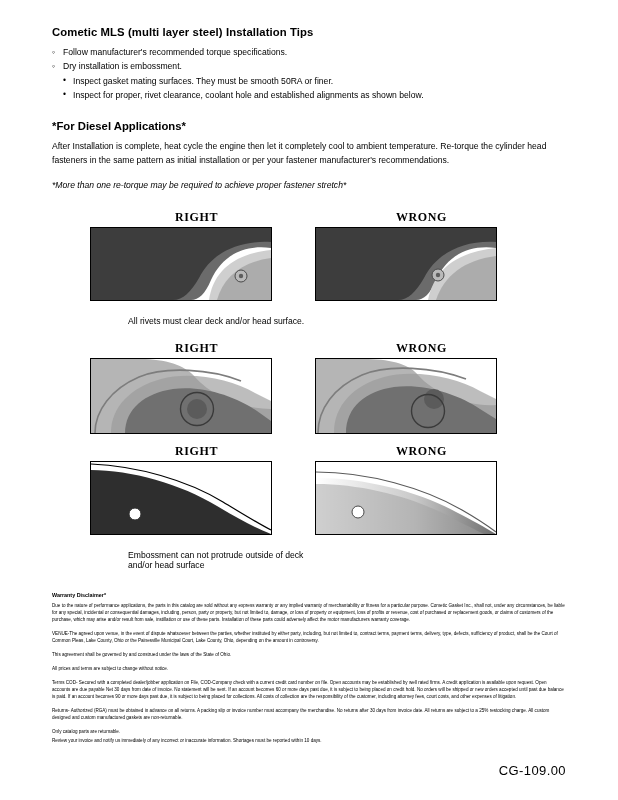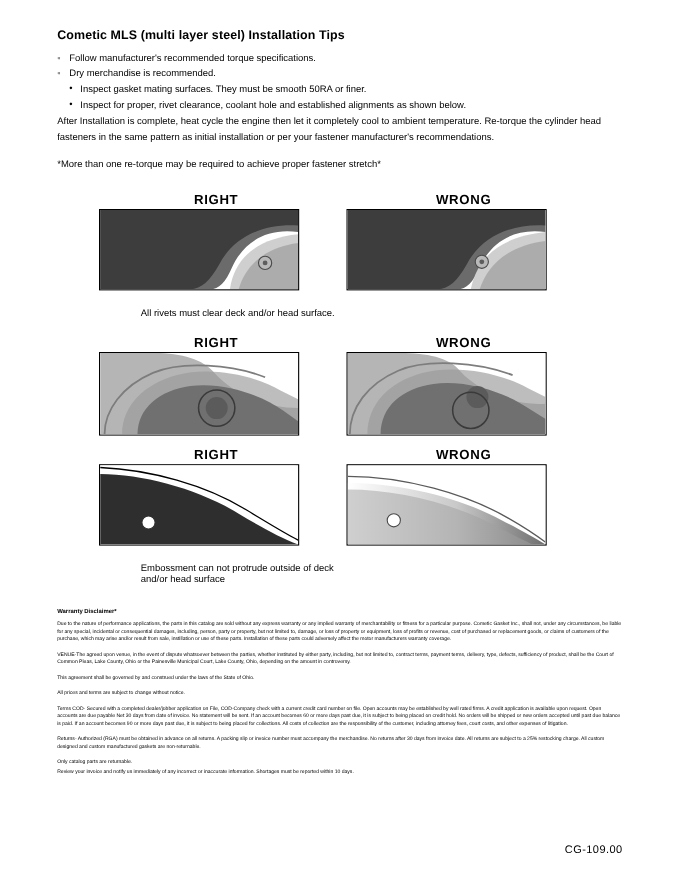--- a/index.html
+++ b/index.html
@@ -71,34 +71,34 @@
   h2.subtitle {
     font-size: 11.3px;
     font-weight: bold;
     margin: 17px 0 7px 0;
   }
   p.para {
     font-size: 8.6px;
     line-height: 1.64;
     margin: 0 0 11px 0;
   }
-  p.para.last { margin-bottom: 0; }
+  p.para.last { margin-bottom: 0; font-style: italic; }
 
   
   .figures {
     margin-top: 18px;
     position: relative;
   }
   .figrow {
     position: relative;
     display: flex;
     justify-content: center;
     gap: 12px;
   }
-  .figcol { width: 213px; }
+  .figcol { width: 213px; font-family: Liberation Serif, serif; }
   .figlabel {
     text-align: center;
     font-size: 12px;
     font-weight: bold;
     letter-spacing: 0.6px;
     margin-bottom: 2px;
   }
   .figbox {
     width: 180px;
     height: 72px;
@@ -146,41 +146,42 @@
   .warranty p {
     font-size: 4.6px;
     line-height: 1.52;
     margin: 0 0 7px 0;
     text-align: left;
   }
   .docnum {
     position: absolute;
     right: 52px;
     bottom: 22px;
-    font-size: 10px;
+    font-size: 13px;
     letter-spacing: 0.4px;
   }
 </style>
 </head>
 <body>
 
 <div class="page">
   <div class="content">
 
     <h1 class="title">Cometic MLS (multi layer steel) Installation Tips</h1>
 
     <ul class="bullets">
       <li>Follow manufacturer's recommended torque specifications.</li>
-      <li>Dry merchandise is recommended.</li>
+      <li>Dry installation is embossment.</li>
     </ul>
     <ul class="subbullets">
       <li>Inspect gasket mating surfaces.  They must be smooth 50RA or finer.</li>
       <li>Inspect for proper, rivet clearance, coolant hole and established alignments as shown below.</li>
     </ul>
 
+    <h2 class="subtitle">*For Diesel Applications*</h2>
     <p class="para">After Installation is complete, heat cycle the engine then let it completely cool to ambient temperature. Re-torque the cylinder head fasteners in the same pattern as initial installation or per your fastener manufacturer's recommendations.</p>
     <p class="para last">*More than one re-torque may be required to achieve proper fastener stretch*</p>
 
     <div class="figures">
 
       <div class="group">
         <div class="figrow">
           <div class="figcol">
             <div class="figlabel">RIGHT</div>
             <div class="figbox">

